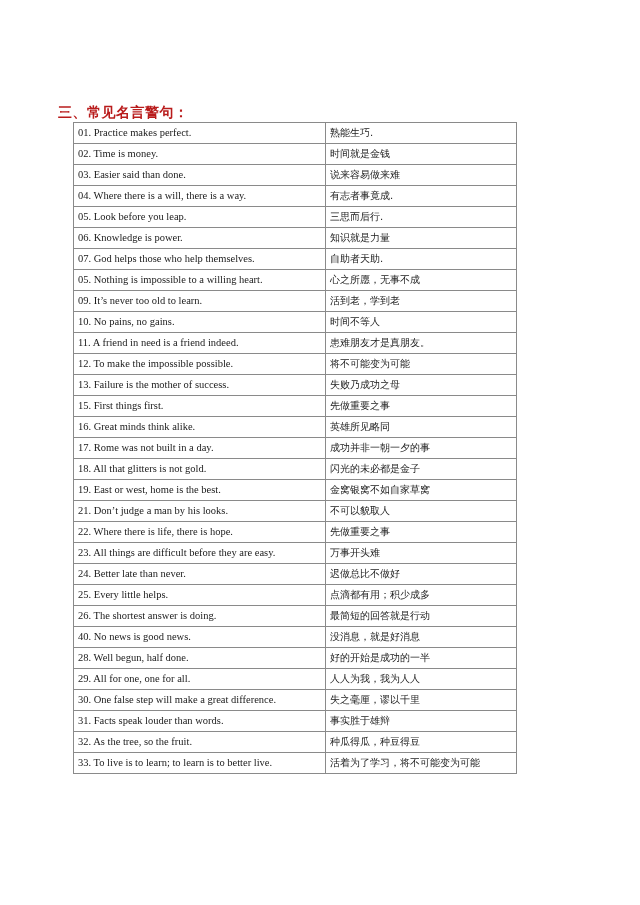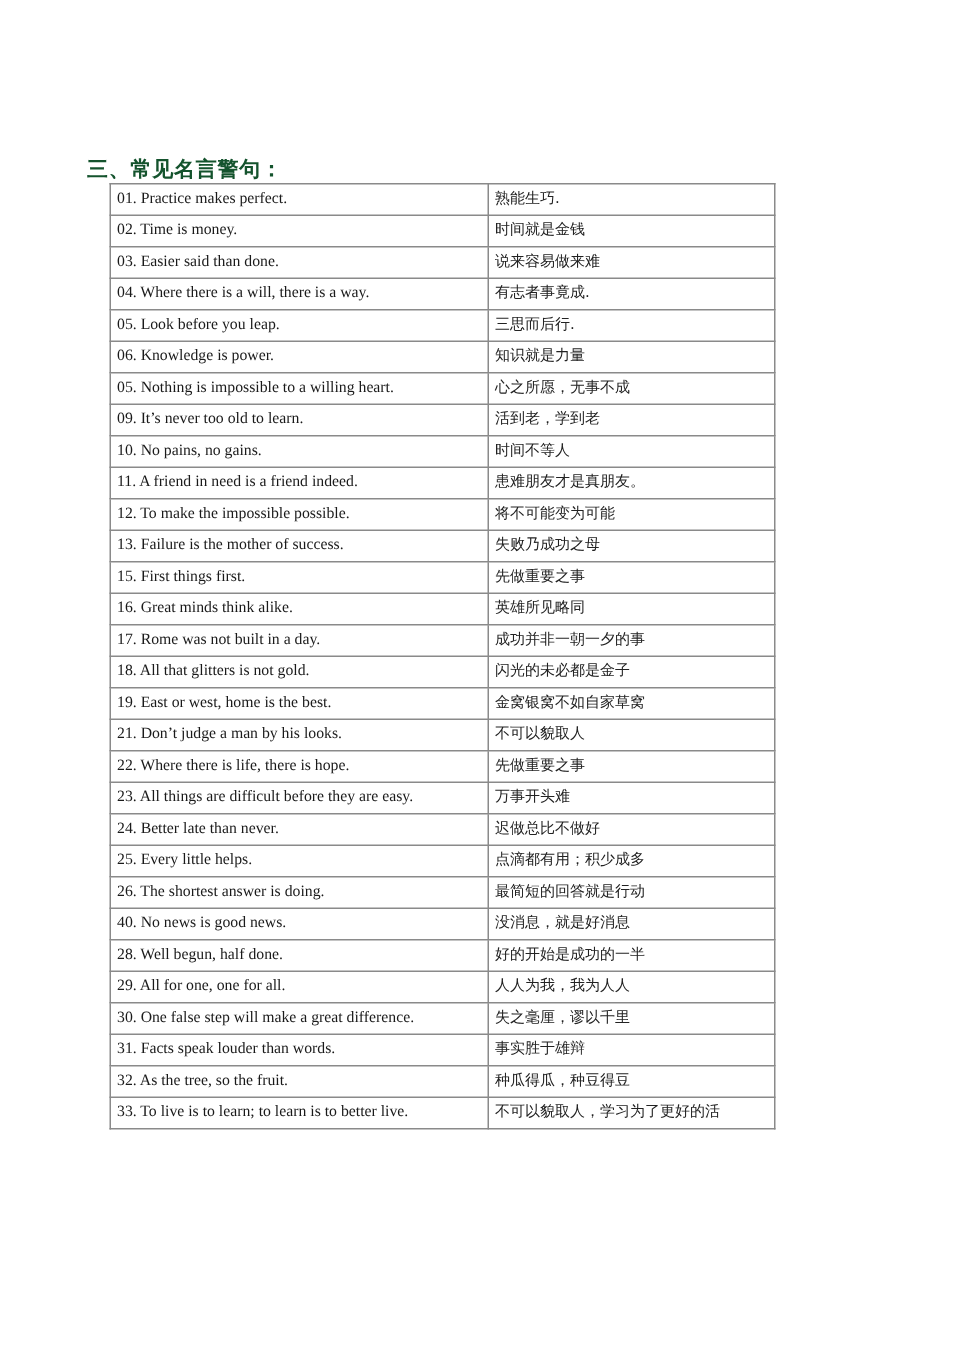--- a/index.html
+++ b/index.html
@@ -1,19 +1,19 @@
 <!DOCTYPE html>
 <html><head>
   <meta charset="utf-8">
   <style>
     html, body { margin: 0; padding: 0; background: #ffffff; }
     body { width: 640px; height: 905px; position: relative; overflow: hidden;
            font-family: "Liberation Serif", "DejaVu Serif", serif; color: #1a1a1a; }
     .heading { position: absolute; left: 58px; top: 104px; font-size: 14px; font-weight: bold;
-               color: #14532d; font-family: "DejaVu Sans", sans-serif; letter-spacing: 0.5px; text-align: right; }
+               color: #b91c1c; font-family: "DejaVu Sans", sans-serif; letter-spacing: 0.5px; text-align: right; }
     table { position: absolute; left: 73px; top: 122px; width: 444px; border-collapse: collapse;
             table-layout: fixed; }
     td { border: 1px solid #8a8a8a; height: 20px; padding: 0 0 0 4px; font-size: 10.5px;
          line-height: 20px; white-space: nowrap; overflow: hidden; vertical-align: middle; }
     td.en { width: 247px; font-family: Liberation Serif, serif; }
     td.zh { font-family: "DejaVu Sans", sans-serif; font-size: 10px; color: #222; }
   </style>
 </head>
 <body>
 
@@ -37,20 +37,24 @@
         <td class="en">04. Where there is a will, there is a way.</td>
         <td class="zh">有志者事竟成.</td>
       </tr>
       <tr>
         <td class="en">05. Look before you leap.</td>
         <td class="zh">三思而后行.</td>
       </tr>
       <tr>
         <td class="en">06. Knowledge is power.</td>
         <td class="zh">知识就是力量</td>
+      </tr>
+      <tr>
+        <td class="en">07. God helps those who help themselves.</td>
+        <td class="zh">自助者天助.</td>
       </tr>
       <tr>
         <td class="en">05. Nothing is impossible to a willing heart.</td>
         <td class="zh">心之所愿，无事不成</td>
       </tr>
       <tr>
         <td class="en">09. It’s never too old to learn.</td>
         <td class="zh">活到老，学到老</td>
       </tr>
       <tr>
@@ -132,16 +136,16 @@
       <tr>
         <td class="en">31. Facts speak louder than words.</td>
         <td class="zh">事实胜于雄辩</td>
       </tr>
       <tr>
         <td class="en">32. As the tree, so the fruit.</td>
         <td class="zh">种瓜得瓜，种豆得豆</td>
       </tr>
       <tr>
         <td class="en">33. To live is to learn; to learn is to better live.</td>
-        <td class="zh">不可以貌取人，学习为了更好的活</td>
+        <td class="zh">活着为了学习，将不可能变为可能</td>
       </tr>
     </tbody>
 </table>
 
 </body></html>

